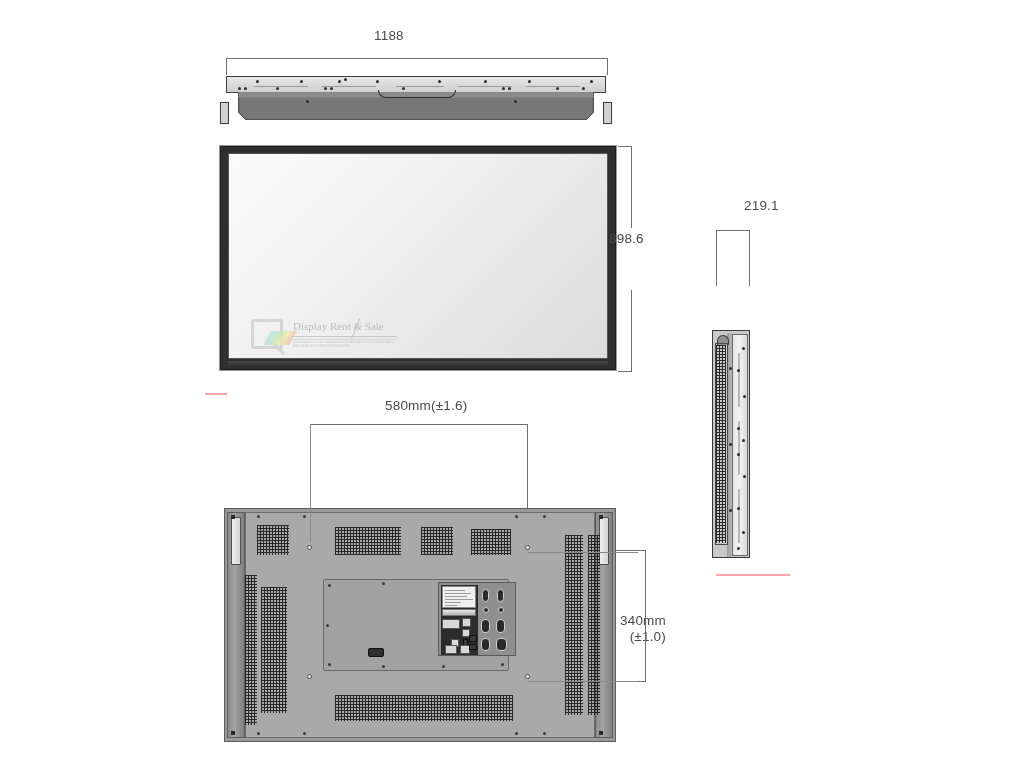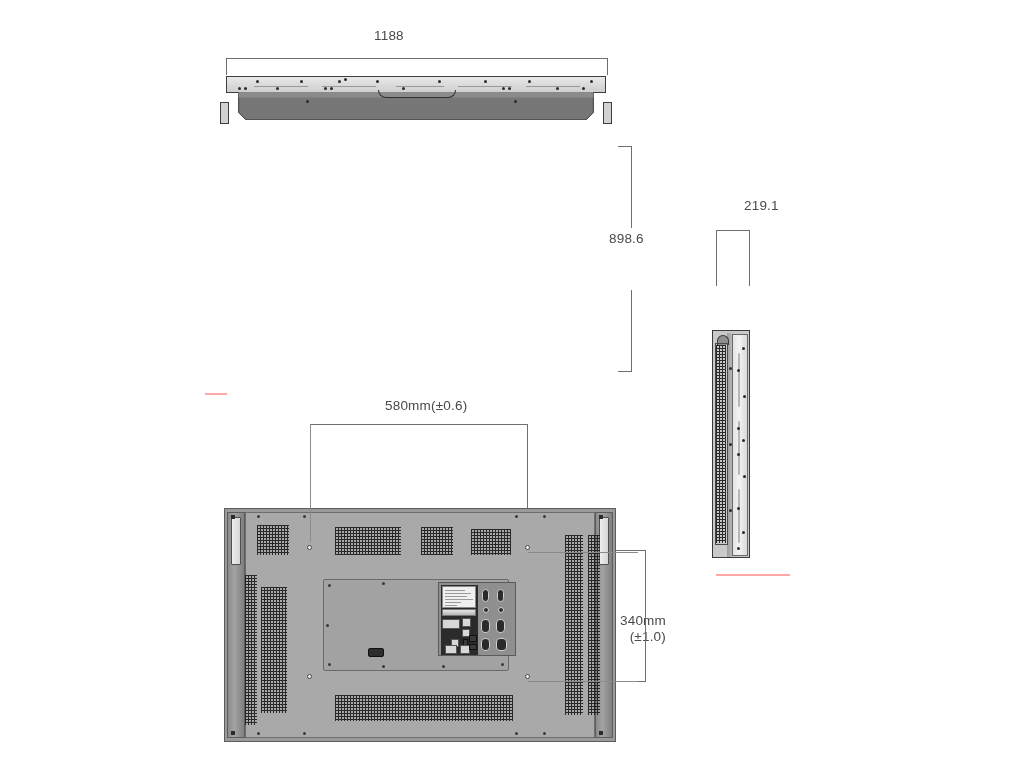--- a/index.html
+++ b/index.html
@@ -175,20 +175,35 @@
     <div class="tv-screw" style="left:276px;top:11px;"></div>
     <div class="tv-screw" style="left:282px;top:11px;"></div>
     <div class="tv-screw" style="left:302px;top:4px;"></div>
     <div class="tv-screw" style="left:330px;top:11px;"></div>
     <div class="tv-screw" style="left:356px;top:11px;"></div>
     <div class="tv-screw" style="left:364px;top:4px;"></div>
     <div class="tv-screw" style="left:80px;top:24px;"></div>
     <div class="tv-screw" style="left:288px;top:24px;"></div>
   </div>
 
+  <div id="front-view">
+    <div class="fv-screen"></div>
+    <div class="fv-bottom"></div>
+
+    <div id="watermark">
+      <div class="wm-mark"></div>
+      <div class="wm-swoosh"></div>
+      <div class="wm-title">Display Rent &amp; Sale</div>
+      <div class="wm-slash"></div>
+      <div class="wm-rule"></div>
+      <div class="wm-rule2"></div>
+      <div class="wm-sub">WHOLESALE LCD LED PLASMA MONITOR MANUFACTURING
+RENTAL SALES AND INSTALLATION SERVICE WORLDWIDE</div>
+    </div>
+  </div>
 
   <div class="vbrk" style="position:absolute;left:618px;top:146px;width:14px;height:82px;">
     <div class="side"></div>
       <div class="tt" style="width:14px;"></div>
   </div>
   <div class="vbrk" style="position:absolute;left:618px;top:290px;width:14px;height:82px;">
     <div class="side"></div>
       <div class="bt" style="width:14px;"></div>
   </div>
   <div class="dim-label" style="left:609px;top:231px;">898.6</div>
@@ -218,21 +233,21 @@
       <div class="sv-hole" style="left:10px;top:140px;"></div>
       <div class="sv-hole" style="left:4px;top:172px;"></div>
       <div class="sv-hole" style="left:9px;top:196px;"></div>
       <div class="sv-hole" style="left:4px;top:212px;"></div>
     </div>
     <div class="sv-hole" style="left:16px;top:36px;"></div>
     <div class="sv-hole" style="left:16px;top:112px;"></div>
     <div class="sv-hole" style="left:16px;top:178px;"></div>
   </div>
 
-  <div class="dim-label" style="left:385px;top:398px;">580mm(±0.6)</div>
+  <div class="dim-label" style="left:385px;top:398px;">580mm(±1.6)</div>
   <div class="brk" style="left:310px;top:424px;width:218px;height:118px;">
     <div class="top"></div>
       <div class="lt" style="height:118px;"></div>
     <div class="rt" style="height:118px;"></div>
   </div>
 
   <div class="dim-label" style="left:620px;top:613px;text-align:right;">340mm
 (±1.0)</div>
   <div class="vbrk" style="position:absolute;left:536px;top:550px;width:110px;height:132px;">
     <div class="side" style="left:109px;right:auto;"></div>

